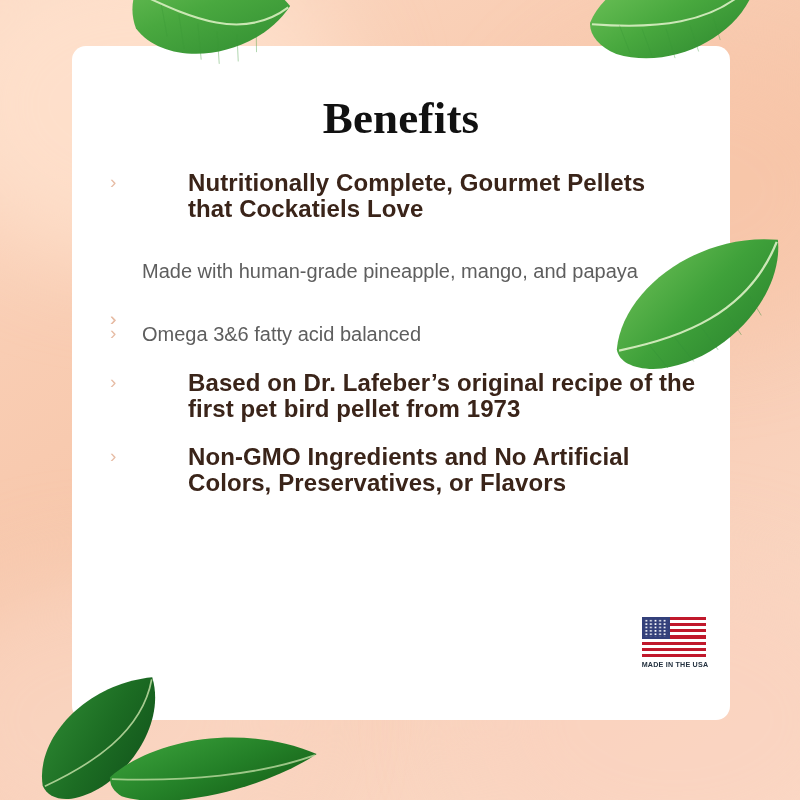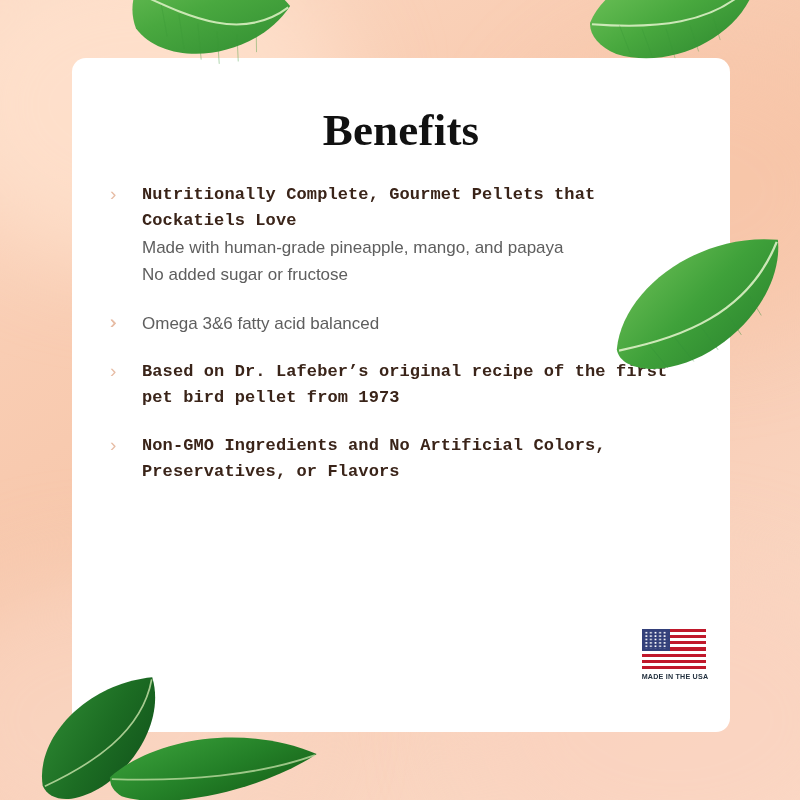--- a/index.html
+++ b/index.html
@@ -30,21 +30,21 @@
   }
   .bg-blob.b1 { width: 420px; height: 330px; left: -70px;  top: -60px;  background: rgba(255,227,208,.72); }
   .bg-blob.b2 { width: 360px; height: 300px; right: -80px; top: 40px;   background: rgba(247,196,168,.55); }
   .bg-blob.b3 { width: 400px; height: 300px; left: -90px;  bottom: -70px;background: rgba(250,215,196,.60); }
   .bg-blob.b4 { width: 430px; height: 320px; right: -90px; bottom: -80px;background: rgba(249,209,190,.58); }
 
   
   .card {
     position: absolute;
     left: 72px;
-    top: 58px;
+    top: 46px;
     width: 658px;
     height: 674px;
     background: #ffffff;
     border-radius: 14px;
     z-index: 5;
   }
 
   .card-inner {
     position: absolute;
     left: 0; top: 0; right: 0; bottom: 0;
@@ -77,34 +77,36 @@
     left: 4px;
     top: 1px;
     font-family: "Liberation Sans", sans-serif;
     font-size: 19px;
     font-weight: 300;
     line-height: 22px;
     color: #e7bda6;
   }
 
   .b-title {
-    font-family: Liberation Mono, monospace;
+    font-family: Liberation Sans, sans-serif;
     font-weight: bold;
-    font-size: 17px;
+    font-size: 24px;
     line-height: 26px;
     color: #3a2419;
     letter-spacing: .1px;
+    margin-left: 46px;
   }
 
   .b-sub {
     font-family: "Liberation Sans", sans-serif;
-    font-size: 17px;
+    font-size: 20px;
     line-height: 27px;
     color: #5e5e5e;
     font-weight: 400;
+    margin-top: 36px;
   }
 
   
   .usa-badge {
     position: absolute;
     right: 22px;
     bottom: 52px;
     width: 66px;
     text-align: center;
     z-index: 8;
@@ -167,21 +169,20 @@
 <div class="card">
   <div class="card-inner">
 
     <div class="page-title">Benefits</div>
 
     <ul class="benefits" id="benefits-list">
         <li class="benefit">
           <span class="chev">›</span>
           <div class="b-title">Nutritionally Complete, Gourmet Pellets that Cockatiels Love</div>
           <div class="b-sub">Made with human-grade pineapple, mango, and papaya</div>
-          <div class="b-sub">No added sugar or fructose</div>
         </li>
         <li class="benefit">
           <span class="chev">›</span>
         </li>
         <li class="benefit">
           <span class="chev">›</span>
         </li>
         <li class="benefit">
           <span class="chev">›</span>
           <div class="b-sub">Omega 3&amp;6 fatty acid balanced</div>

